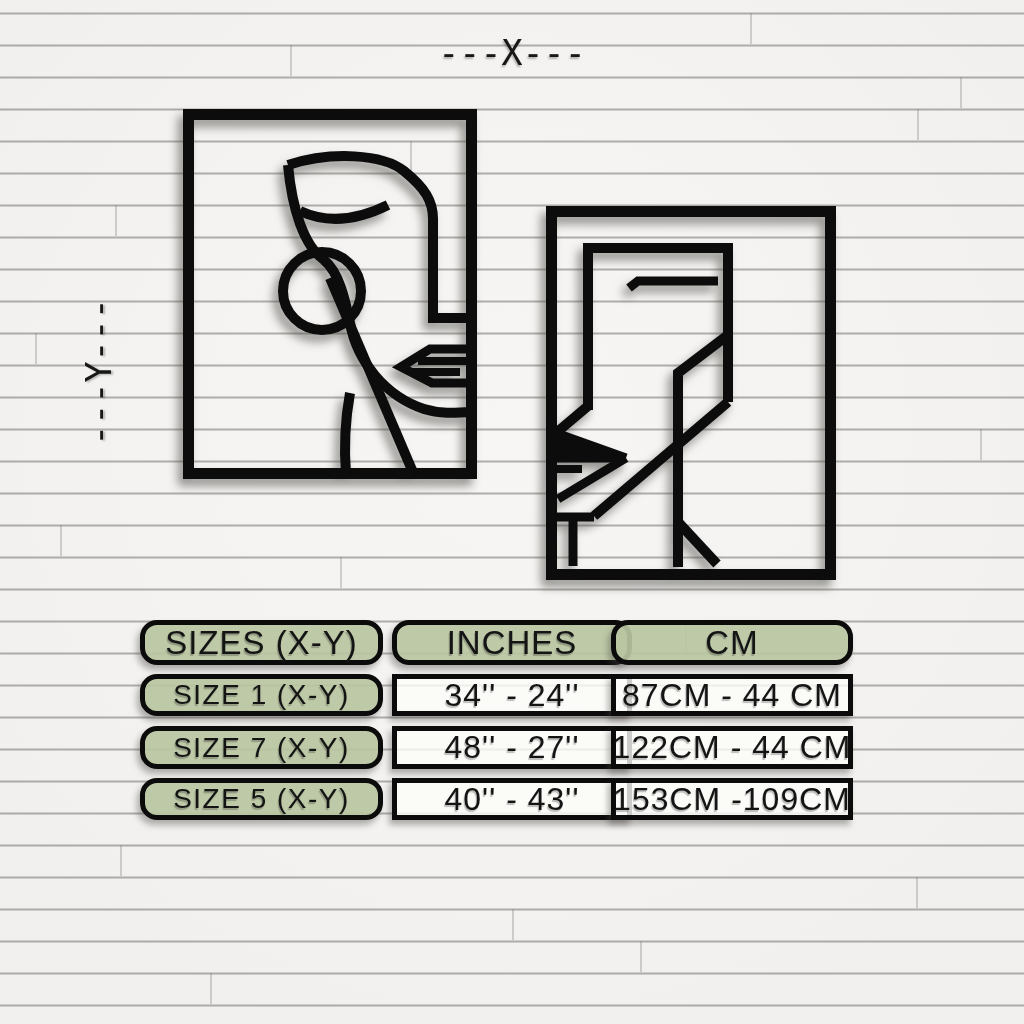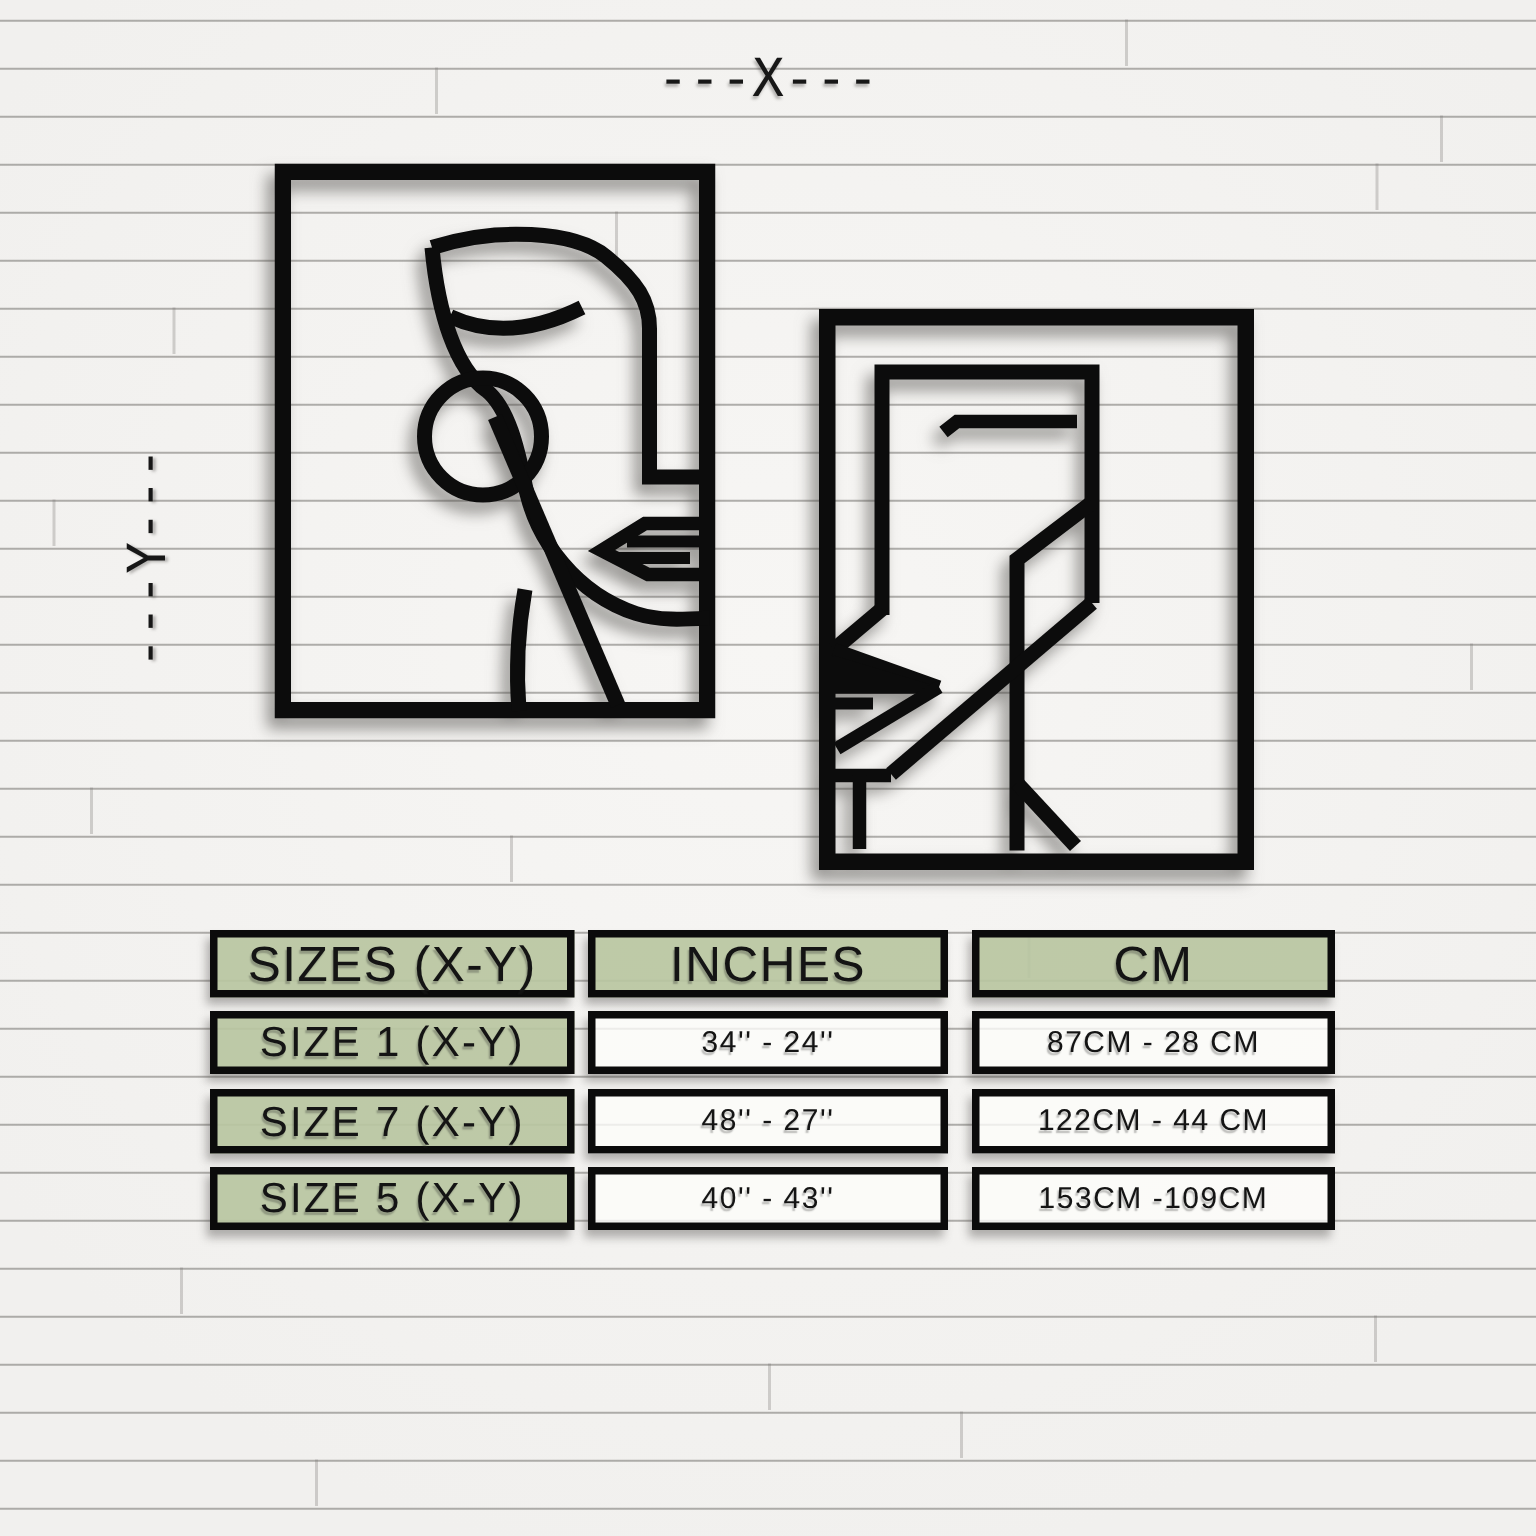--- a/index.html
+++ b/index.html
@@ -36,28 +36,28 @@
   .panel path,.panel circle,.panel rect{fill:none;stroke:#0c0c0c;stroke-linejoin:miter;stroke-linecap:butt;}
   
   .cell{
     position:absolute;display:flex;align-items:center;justify-content:center;
     border:5px solid #0b0b0b;box-sizing:border-box;
     color:#141414;
     box-shadow:-3px 5px 6px rgba(70,68,64,0.40);
     text-shadow:-1px 2px 1px rgba(40,40,40,0.30);
     white-space:nowrap;
   }
-  .green{background:rgba(184,198,161,0.92);}
+  .green{background:rgba(184,198,161,0.92);border-radius:17px;}
   .white{background:rgba(253,252,250,0.80);}
   .hdr{font-size:33px;letter-spacing:1px;font-weight:400;}
   .lbl{font-size:28px;letter-spacing:1.5px;}
-  .val{font-size:20px;letter-spacing:1px;}
+  .val{font-size:32px;letter-spacing:1px;}
   .c1{left:140px;width:243px;}
   .c2{left:392px;width:240px;}
-  .c3{left:648px;width:242px;}
+  .c3{left:611px;width:242px;}
   .rh{top:620px;height:45px;}
   .r1{top:674px;height:42px;}
   .r2{top:726px;height:43px;}
   .r3{top:778px;height:42px;}
 </style>
 </head>
 <body>
 
 <div id="wall"></div>
 <div class="jt" style="left:290px;top:45px"></div>
@@ -109,21 +109,21 @@
   <path d="M80,252 L12,293" stroke-width="9"></path>
   <path d="M10,263 L36,263" stroke-width="8"></path>
 </svg>
 
 <div class="cell green hdr c1 rh">SIZES (X-Y)</div>
 <div class="cell green hdr c2 rh">INCHES</div>
 <div class="cell green hdr c3 rh">CM</div>
 
 <div class="cell green lbl c1 r1">SIZE 1 (X-Y)</div>
 <div class="cell white val c2 r1">34'' - 24''</div>
-<div class="cell white val c3 r1">87CM - 28 CM</div>
+<div class="cell white val c3 r1">87CM - 44 CM</div>
 
 <div class="cell green lbl c1 r2">SIZE 7 (X-Y)</div>
 <div class="cell white val c2 r2">48'' - 27''</div>
 <div class="cell white val c3 r2">122CM - 44 CM</div>
 
 <div class="cell green lbl c1 r3">SIZE 5 (X-Y)</div>
 <div class="cell white val c2 r3">40'' - 43''</div>
 <div class="cell white val c3 r3">153CM -109CM</div>
 
 </body></html>

